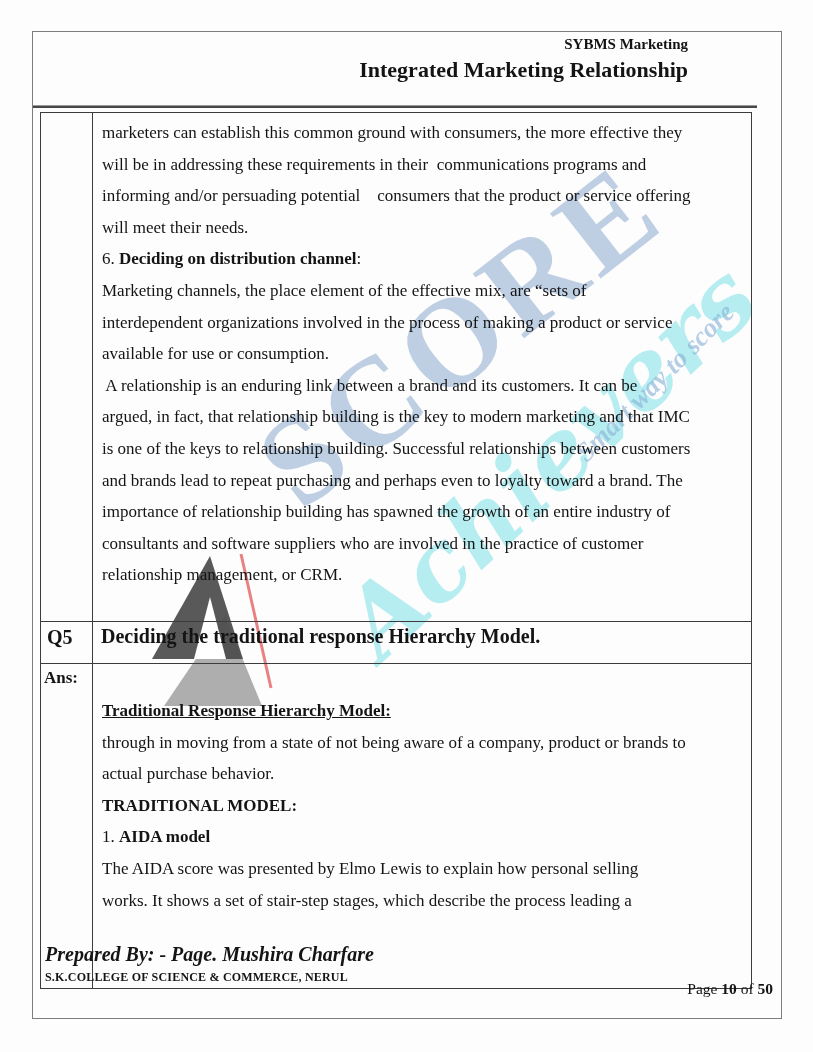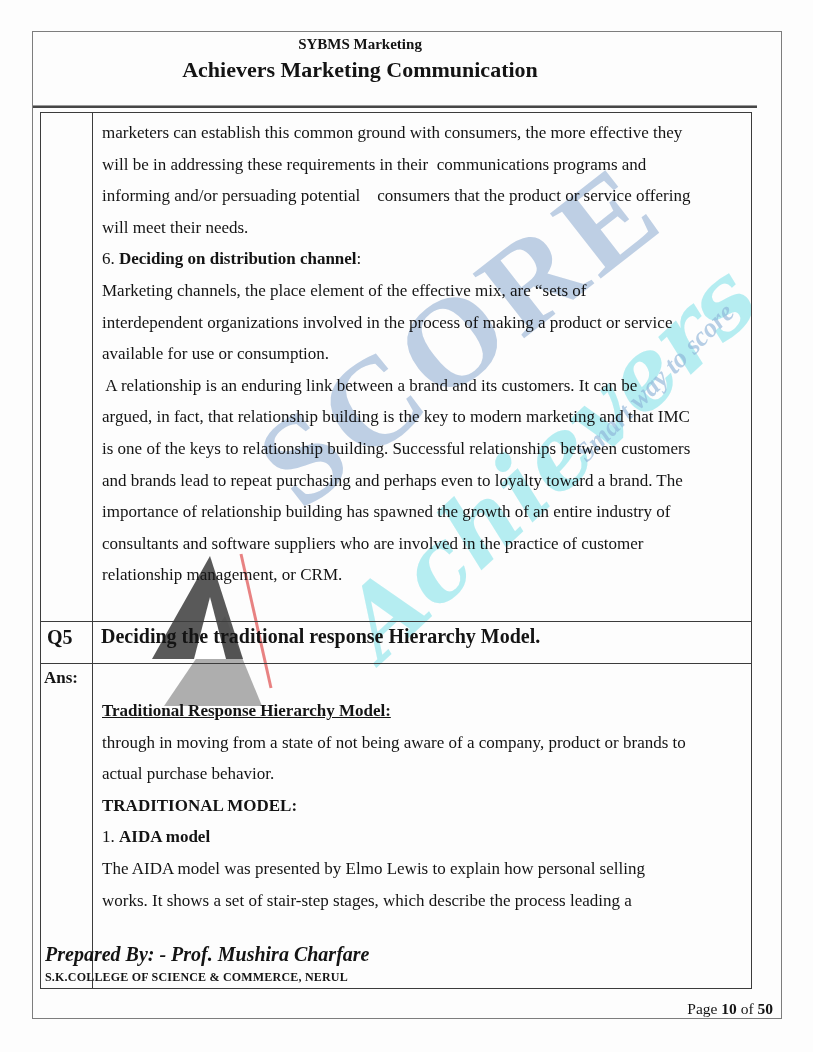--- a/index.html
+++ b/index.html
@@ -24,21 +24,21 @@
     font-family:"DejaVu Serif",serif;font-style:italic;font-weight:bold;font-size:96px;
     color:rgba(122,224,231,0.55);transform:rotate(-43deg);
   }
   .wm-tagline{
     position:absolute;left:515px;top:368px;width:280px;text-align:center;line-height:1.05;
     font-style:italic;font-weight:bold;font-size:27px;
     color:rgba(138,177,214,0.62);transform:rotate(-45deg);
   }
   .wm-logo{position:absolute;left:0;top:0;}
   
-  .hdr{position:absolute;left:32px;top:36px;width:656px;text-align:center;z-index:2;}
+  .hdr{position:absolute;left:32px;top:36px;width:656px;text-align:right;z-index:2;}
   .hdr-course{font-size:15px;font-weight:bold;}
   .hdr-title{font-size:22px;font-weight:bold;margin-top:4px;}
   .hdr-rule{position:absolute;left:33px;top:105px;width:724px;height:2px;
     background:#474747;border-top:1px solid #9a9a9a;z-index:2;}
   
   .tbl{position:absolute;left:40px;top:112px;width:712px;height:877px;
     border:1.5px solid #3c3c3c;box-sizing:border-box;z-index:2;background:transparent;}
   .tbl .vdiv{position:absolute;left:51px;top:0;bottom:0;width:0;border-left:1.5px solid #3c3c3c;}
   .tbl .hline{position:absolute;left:0;right:0;height:0;border-top:1.5px solid #3c3c3c;}
   .hline.h1{top:508px;}
@@ -47,21 +47,21 @@
   .tl .b{font-weight:bold;}
   .tl .u{text-decoration:underline;}
   .r1-content{position:absolute;left:61px;top:4px;right:4px;overflow:hidden;}
   .q5-label{position:absolute;left:6px;top:513px;font-size:20px;font-weight:bold;}
   .q5-text{position:absolute;left:60px;top:512px;font-size:20px;font-weight:bold;white-space:pre;}
   .ans-label{position:absolute;left:3px;top:555px;font-size:17px;font-weight:bold;}
   .r3-content{position:absolute;left:61px;top:554px;right:4px;overflow:hidden;margin-top:28px;}
   
   .f-prepared{position:absolute;left:45px;top:943px;font-size:20px;font-weight:bold;font-style:italic;z-index:2;}
   .f-college{position:absolute;left:45px;top:970px;font-size:12px;font-weight:bold;letter-spacing:.2px;z-index:2;}
-  .f-page{position:absolute;right:40px;top:980px;font-size:15.5px;z-index:2;margin-top:20px;}
+  .f-page{position:absolute;right:40px;top:980px;font-size:15.5px;z-index:2;}
   .f-page .b{font-weight:bold;}
 </style>
 </head>
 <body>
 
 <div class="wm-layer">
   <svg class="wm-logo" width="813" height="1052" viewBox="0 0 813 1052">
     <polygon points="225,616 262,706 164,706" fill="#a0a0a0" opacity="0.85"></polygon>
     <polygon points="210,556 152,659 243,659" fill="#4b4b4b" opacity="0.92"></polygon>
     <polygon points="210,597 194,659 226,659" fill="#ffffff"></polygon>
@@ -69,21 +69,21 @@
   </svg>
   <div class="wm-score">SCORE</div>
   <div class="wm-achievers">Achievers</div>
   <div class="wm-tagline">Smart way to score</div>
 </div>
 
 <div class="page-frame" style="background:transparent;"></div>
 
 <div class="hdr">
   <div class="hdr-course">SYBMS Marketing</div>
-  <div class="hdr-title">Achievers Marketing Communication</div>
+  <div class="hdr-title">Integrated Marketing Relationship</div>
 </div>
 <div class="hdr-rule"></div>
 
 <div class="tbl">
   <div class="vdiv"></div>
   <div class="hline h1"></div>
   <div class="hline h2"></div>
 
   <div class="r1-content">
       <div class="tl"><span>marketers can establish this common ground with consumers, the more effective they</span></div>
@@ -106,20 +106,20 @@
   <div class="q5-label">Q5</div>
   <div class="q5-text">Deciding the traditional response Hierarchy Model.</div>
 
   <div class="ans-label">Ans:</div>
   <div class="r3-content">
       <div class="tl"><span class="b u">Traditional Response Hierarchy Model:</span></div>
       <div class="tl"><span>through in moving from a state of not being aware of a company, product or brands to</span></div>
       <div class="tl"><span>actual purchase behavior.</span></div>
       <div class="tl"><span class="b">TRADITIONAL MODEL:</span></div>
       <div class="tl"><span>1. </span><span class="b">AIDA model</span></div>
-      <div class="tl"><span>The AIDA model was presented by Elmo Lewis to explain how personal selling</span></div>
+      <div class="tl"><span>The AIDA score was presented by Elmo Lewis to explain how personal selling</span></div>
       <div class="tl"><span>works. It shows a set of stair-step stages, which describe the process leading a</span></div>
     </div>
 </div>
 
-<div class="f-prepared">Prepared By: - Prof. Mushira Charfare</div>
+<div class="f-prepared">Prepared By: - Page. Mushira Charfare</div>
 <div class="f-college">S.K.COLLEGE OF SCIENCE &amp; COMMERCE, NERUL</div>
 <div class="f-page"><span>Page </span><span class="b">10</span><span> of </span><span class="b">50</span></div>
 
 </body></html>

